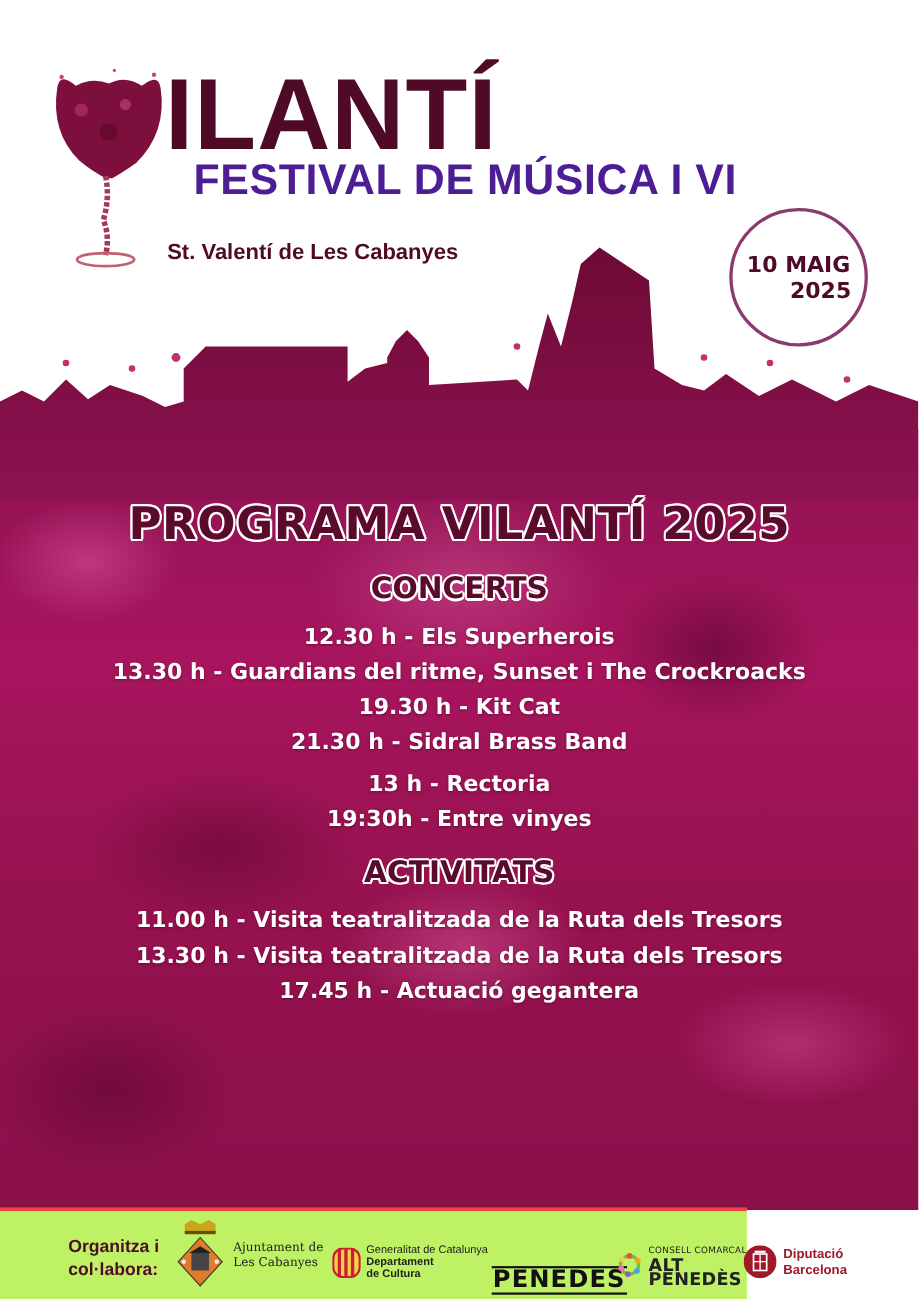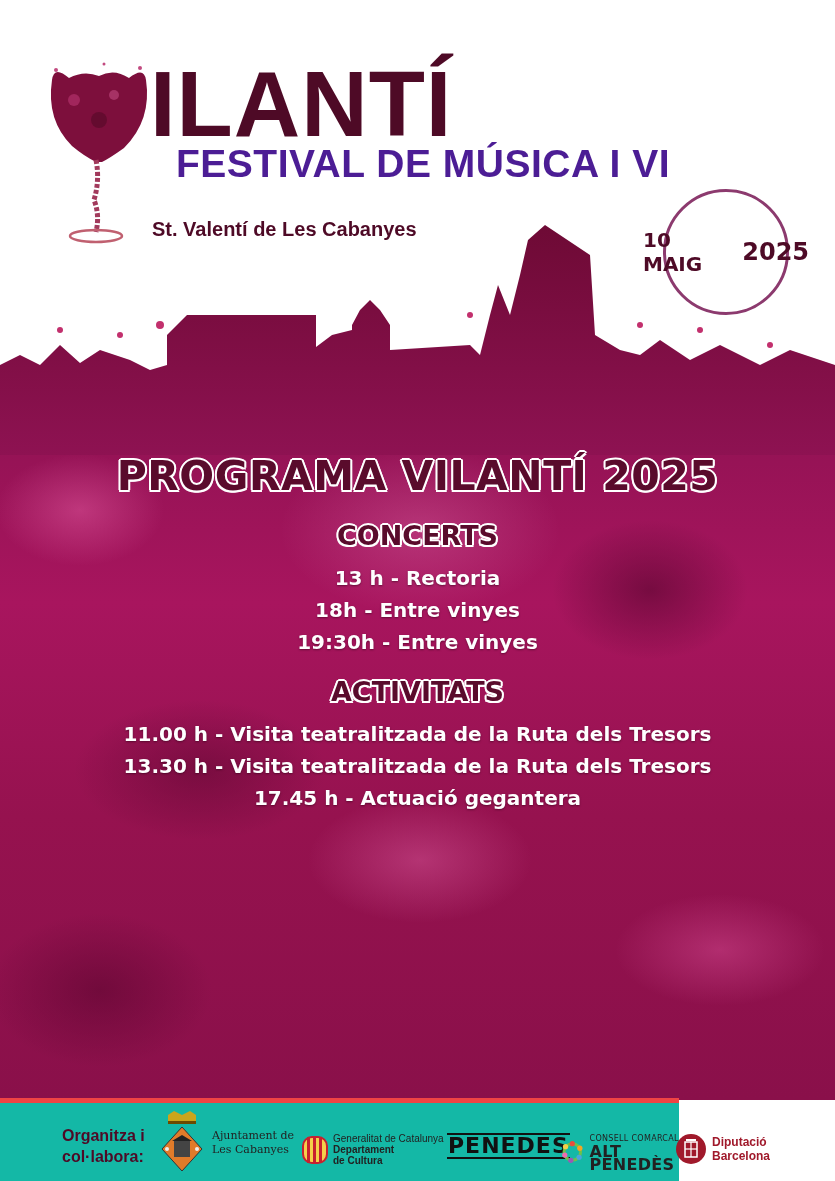--- a/index.html
+++ b/index.html
@@ -8,23 +8,23 @@
 
   .poster { position: absolute; left: 0; top: 0; width: 835px; height: 1181px; overflow: hidden; padding-left: 47px; }
 
   
   .header { position: absolute; left: 0; top: 0; width: 835px; height: 360px; background: #fff; }
   .glass { position: absolute; left: 44px; top: 60px; width: 110px; height: 190px; }
   .title-main { position: absolute; left: 150px; top: 58px; font-family: "Liberation Sans", sans-serif; font-weight: 700; font-size: 92px; line-height: 1; color: #4e0a26; letter-spacing: 1px; }
   .title-sub { position: absolute; left: 152px; top: 144px; font-family: "Liberation Sans", sans-serif; font-weight: 700; font-size: 39px; line-height: 1; color: #4c1d95; letter-spacing: 0.5px; margin-left: 24px; }
   .location { position: absolute; left: 152px; top: 218px; font-family: "Liberation Sans", sans-serif; font-weight: 700; font-size: 20px; color: #4e0a26; }
 
-  .date-badge { position: absolute; left: 663px; top: 189px; width: 126px; height: 126px; border-radius: 50%; border: 3px solid #8c3a6e; display: flex; flex-direction: row; align-items: center; justify-content: center; color: #4e0a26; font-family: "DejaVu Sans", sans-serif; font-weight: 700; }
+  .date-badge { position: absolute; left: 663px; top: 189px; width: 126px; height: 126px; border-radius: 50%; border: 3px solid #8c3a6e; display: flex; flex-direction: column; align-items: center; justify-content: center; color: #4e0a26; font-family: "DejaVu Sans", sans-serif; font-weight: 700; }
   .date-badge .d1 { font-size: 20px; line-height: 1.2; }
-  .date-badge .d2 { font-size: 24px; line-height: 1.2; margin-left: 40px; }
+  .date-badge .d2 { font-size: 20px; line-height: 1.2; margin-left: 40px; }
 
   
   .skyline { position: absolute; left: 0; top: 215px; width: 835px; height: 240px; }
   .program-bg { position: absolute; left: 0; top: 390px; width: 835px; height: 710px;
     background:
       radial-gradient(ellipse 120px 80px at 80px 120px, rgba(255,120,190,0.35), transparent 70%),
       radial-gradient(ellipse 160px 90px at 420px 470px, rgba(255,130,200,0.30), transparent 70%),
       radial-gradient(ellipse 140px 100px at 650px 200px, rgba(60,0,30,0.45), transparent 70%),
       radial-gradient(ellipse 180px 100px at 200px 380px, rgba(60,0,30,0.35), transparent 70%),
       radial-gradient(ellipse 150px 80px at 720px 560px, rgba(255,110,190,0.30), transparent 70%),
@@ -37,30 +37,30 @@
   .outline-title { font-family: "DejaVu Sans", sans-serif; font-weight: 700; color: #5a0b2c;
     text-shadow: 2px 0 0 #fff, -2px 0 0 #fff, 0 2px 0 #fff, 0 -2px 0 #fff, 1.5px 1.5px 0 #fff, -1.5px -1.5px 0 #fff, 1.5px -1.5px 0 #fff, -1.5px 1.5px 0 #fff; }
   .program-title { font-size: 41px; line-height: 60px; letter-spacing: 0.5px; }
   .section-title { font-size: 27px; line-height: 40px; margin-top: 10px; }
   .items { list-style: none; margin-top: 6px; }
   .items li { font-family: "DejaVu Sans", sans-serif; font-weight: 700; font-size: 20px; line-height: 32px; color: #fff; text-shadow: 0 1px 2px rgba(40,0,20,0.5); }
   .sec-tastos { margin-top: 6px; }
   .sec-activitats { margin-top: 14px; }
 
   
-  .footer { position: absolute; left: 0; top: 1098px; width: 679px; height: 83px; background: #14b8a6; border-top: 5px solid #ef4444; }
+  .footer { position: absolute; left: 0; top: 1098px; width: 679px; height: 83px; background: #bef264; border-top: 3px solid #ef4444; }
   .organitza { position: absolute; left: 62px; top: 22px; font-family: "Liberation Sans", sans-serif; font-weight: 700; font-size: 16px; line-height: 21px; color: #4e0a26; }
   .logo { position: absolute; display: flex; align-items: center; }
   .logo-cabanyes { left: 160px; top: 8px; }
   .logo-cabanyes .txt { font-family: "DejaVu Serif", serif; font-size: 11px; line-height: 14px; color: #222; margin-left: 8px; }
   .logo-gen { left: 302px; top: 30px; }
   .logo-gen .txt { font-family: "Liberation Sans", sans-serif; font-size: 10px; line-height: 11px; color: #222; margin-left: 5px; }
   .logo-gen .txt b { display: block; }
   .logo-penedes { left: 447px; top: 30px; }
-  .penedes-text { font-family: "DejaVu Sans", sans-serif; font-weight: 700; font-size: 22px; letter-spacing: 1px; color: #111; border-top: 2px solid #111; border-bottom: 2px solid #111; line-height: 22px; padding: 0 1px; }
+  .penedes-text { font-family: "DejaVu Sans", sans-serif; font-weight: 700; font-size: 22px; letter-spacing: 1px; color: #111; border-top: 2px solid #111; border-bottom: 2px solid #111; line-height: 22px; padding: 0 1px; margin-top: 20px; }
   .logo-consell { left: 561px; top: 29px; }
   .logo-consell .txt { font-family: "DejaVu Sans", sans-serif; font-size: 8px; line-height: 13px; color: #222; margin-left: 6px; letter-spacing: 0.3px; }
   .logo-consell .txt .big { font-size: 16px; display: block; font-weight: bold; }
   .logo-dipu { left: 676px; top: 31px; }
   .logo-dipu .txt { font-family: "Liberation Sans", sans-serif; font-weight: 700; font-size: 12px; line-height: 14px; color: #a0192b; margin-left: 6px; }
 </style>
 </head>
 <body>
 
 <div class="poster">
@@ -103,26 +103,31 @@
     <circle cx="470" cy="100" r="3" fill="#c2306d"></circle>
     <circle cx="770" cy="130" r="3" fill="#c2306d"></circle>
     <circle cx="60" cy="115" r="3" fill="#c2306d"></circle>
   </svg>
 
   <div class="program">
     <div class="outline-title program-title">PROGRAMA VILANTÍ 2025</div>
 
     <div class="section">
       <div class="outline-title section-title">CONCERTS</div>
+      <ul class="items">
+        <li>12.30 h - Els Superherois</li>
+        <li>13.30 h - Guardians del ritme, Sunset i The Crockroacks</li>
+        <li>19.30 h - Kit Cat</li>
+        <li>21.30 h - Sidral Brass Band</li>
+      </ul>
     </div>
 
     <div class="section sec-tastos">
       <ul class="items">
         <li>13 h - Rectoria</li>
-        <li>18h - Entre vinyes</li>
         <li>19:30h - Entre vinyes</li>
       </ul>
     </div>
 
     <div class="section sec-activitats">
       <div class="outline-title section-title" style="margin-top:4px">ACTIVITATS</div>
       <ul class="items">
         <li>11.00 h - Visita teatralitzada de la Ruta dels Tresors</li>
         <li>13.30 h - Visita teatralitzada de la Ruta dels Tresors</li>
         <li>17.45 h - Actuació gegantera</li>

